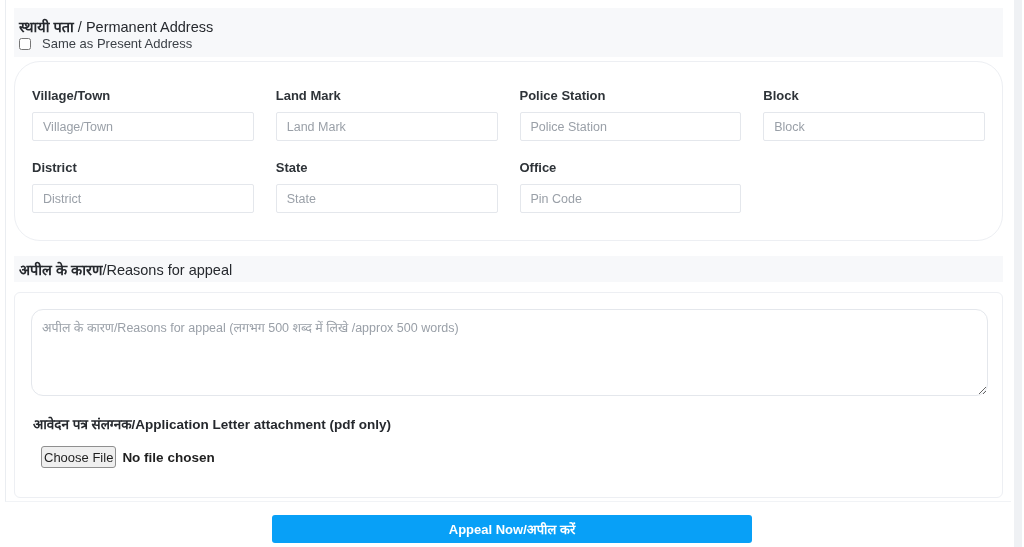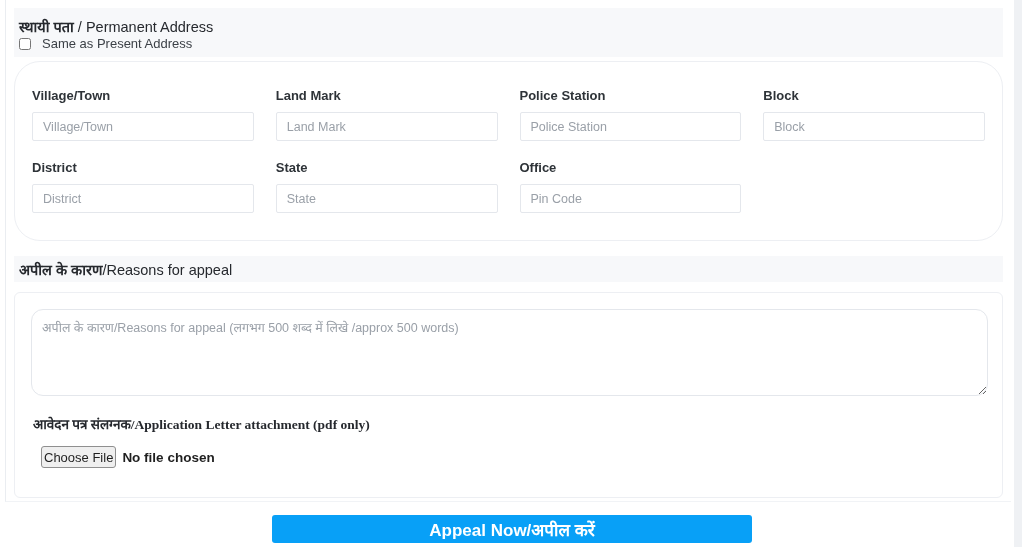--- a/index.html
+++ b/index.html
@@ -101,21 +101,20 @@
     resize: both;
     outline: none;
   }
   .reasons-textarea::placeholder { color: #9aa0a8; }
   .attachment-label {
     margin-top: 15px;
     padding-left: 2px;
     font-size: 13.5px;
     font-weight: 600;
     color: #26292e;
-    font-family: Liberation Serif, serif;
   }
   .file-row {
     margin-top: 13px;
     margin-left: 10px;
     display: flex; align-items: center;
   }
   .choose-file-button {
     height: 22px;
     padding: 0 2px;
     background: #efefef;
@@ -136,21 +135,21 @@
     position: absolute;
     top: 515px; left: 0;
     width: 1024px;
     display: flex; justify-content: center;
   }
   .appeal-now-button {
     width: 480px; height: 28px;
     border: none;
     border-radius: 3px;
     color: #ffffff;
-    font-size: 17px;
+    font-size: 13px;
     font-weight: 700;
     font-family: "Liberation Sans", sans-serif;
     cursor: pointer;
     display: flex; align-items: center; justify-content: center;
   }
 </style>
 </head>
 <body>
 
 <div class="scrollbar-track"></div>

